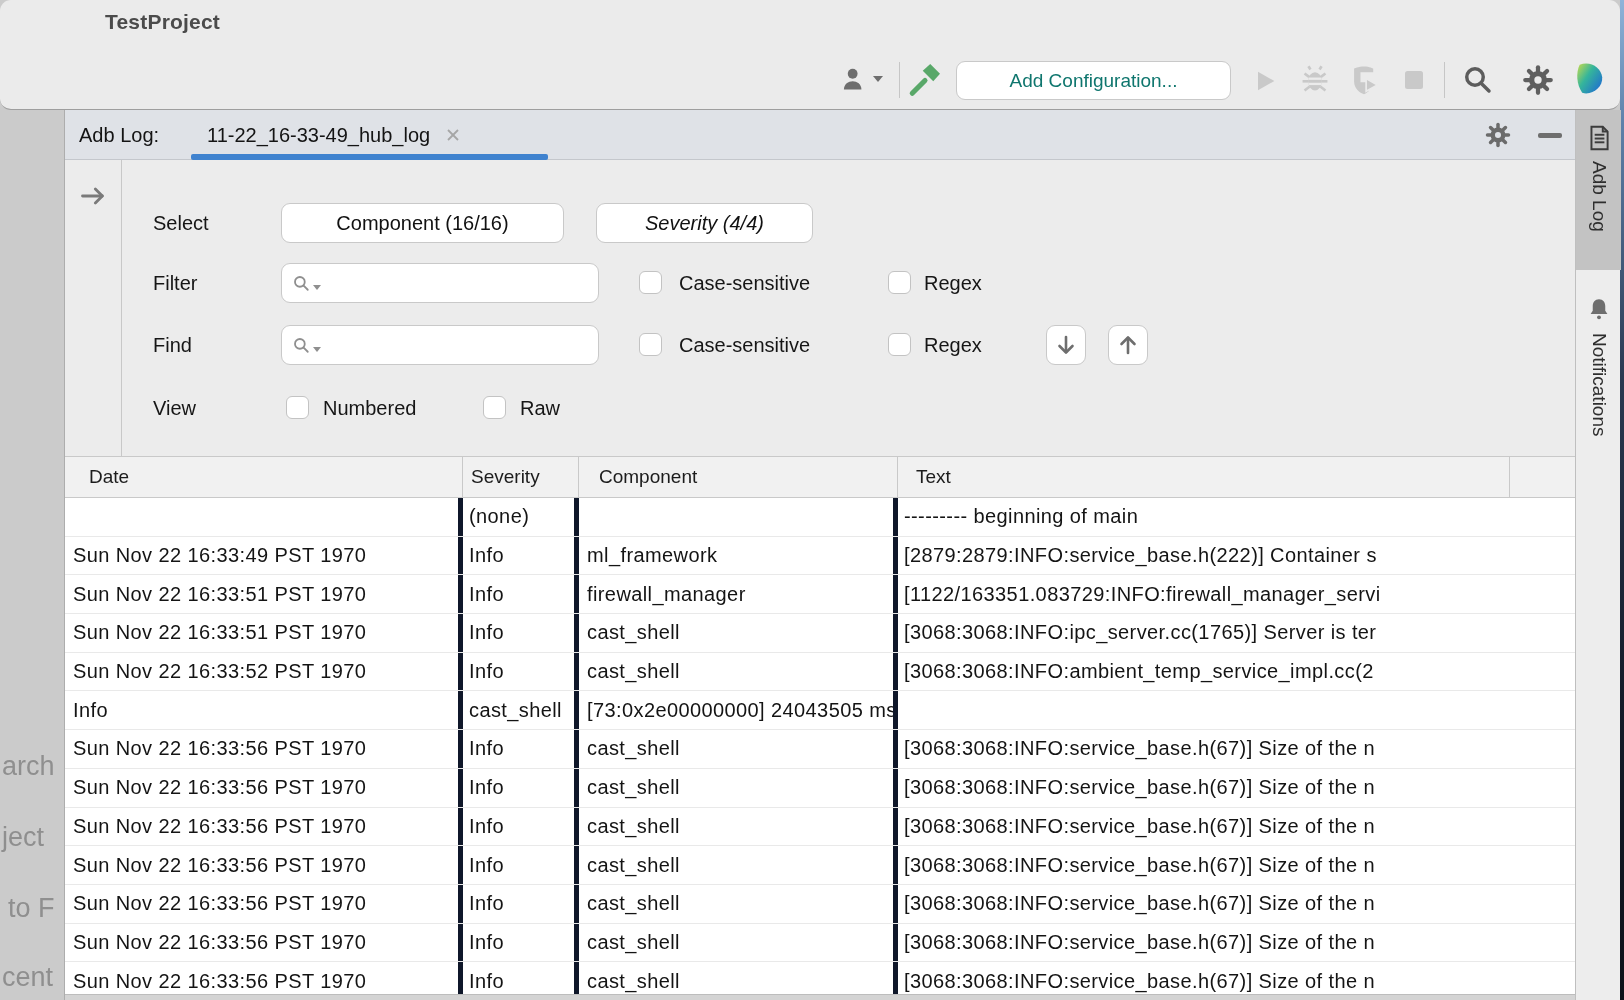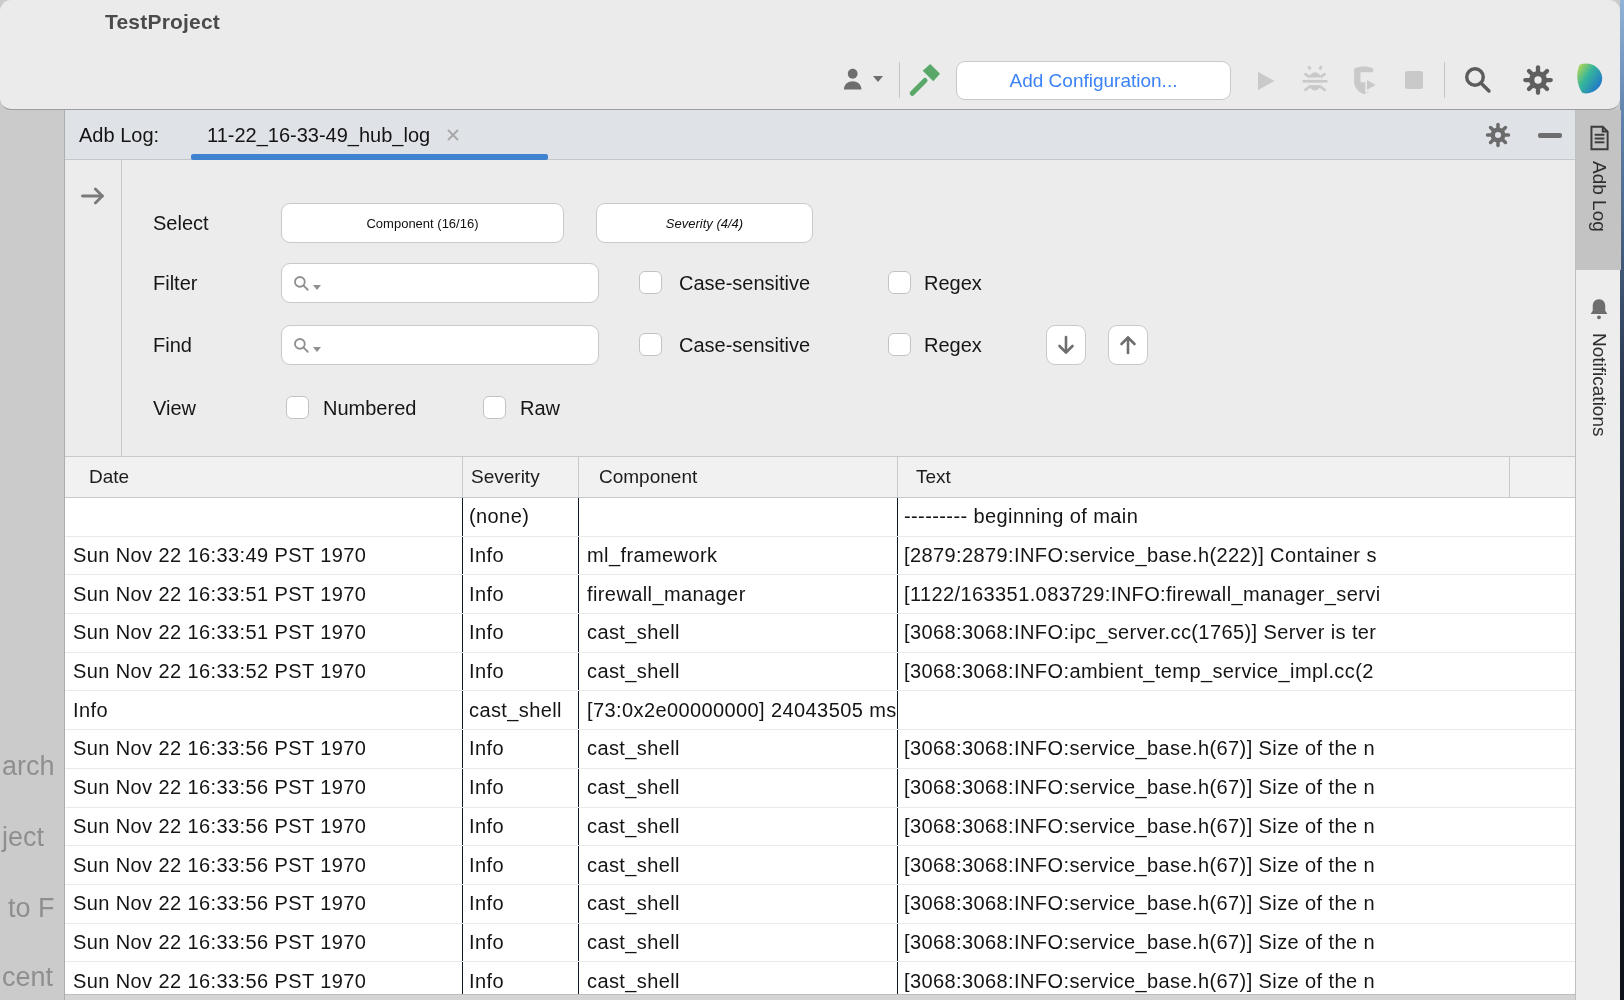--- a/index.html
+++ b/index.html
@@ -9,21 +9,21 @@
     background:linear-gradient(180deg,#8fb3d9 0%,#5f82ab 12%,#2a3850 38%,#141b29 70%,#0d1119 100%);
     position:relative; color:#1d1d1d;
   }
   .ide-window { position:absolute; left:0; top:0; width:1620px; height:1000px; background:#cbcbcb; }
 
   
   .titlebar { position:absolute; left:0; top:0; width:1620px; height:110px; background:#ebebeb; border-bottom:1px solid #9e9e9e;border-radius:11px; }
   .window-title { position:absolute; left:105px; top:10px; font-size:21px; font-weight:bold; color:#4b4b4b; letter-spacing:.2px; }
   .tb-item { position:absolute; display:flex; align-items:center; justify-content:center; }
   .tb-sep { position:absolute; top:62px; width:1px; height:36px; background:#c6c6c6; }
-  .add-config-btn { position:absolute; left:956px; top:61px; width:275px; height:39px; background:#ffffff; border:1px solid #c9c9c9; border-radius:9px; display:flex; align-items:center; justify-content:center; font-size:19px; color:#3b82f6; }
+  .add-config-btn { position:absolute; left:956px; top:61px; width:275px; height:39px; background:#ffffff; border:1px solid #c9c9c9; border-radius:9px; display:flex; align-items:center; justify-content:center; font-size:19px; color:#0f766e; }
   .caret-down { width:0; height:0; border-left:6px solid transparent; border-right:6px solid transparent; border-top:7px solid #6e6e6e; }
 
   
   .workbench { position:absolute; left:0; top:111px; width:1620px; height:889px; background:#cbcbcb; }
   .bg-fragment { position:absolute; font-size:27px; color:#8f8f8f; white-space:nowrap; }
 
   
   .tool-panel { position:absolute; left:64px; top:110px; width:1511px; height:890px; background:#0c4a6e; border-left:1px solid #adadad; overflow:hidden; }
 
   .panel-header { position:absolute; left:0; top:0; width:100%; height:50px; background:#dfe2e7; border-bottom:1px solid #c4c7cc; }
@@ -33,38 +33,38 @@
   .tab-close { margin-left:14px; width:18px; height:18px; display:flex; align-items:center; justify-content:center; }
   .tab-underline { position:absolute; left:0; bottom:0; width:357px; height:6px; border-radius:2px; }
   .panel-gear { position:absolute; left:1419px; top:11px; width:28px; height:28px; }
   .panel-minimize { position:absolute; left:1473px; top:23px; width:24px; height:5px; background:#6e6e6e; border-radius:2px; }
 
   
   .filter-area { position:absolute; left:0; top:50px; width:100%; height:296px; background:#ececec; }
   .filter-gutter-sep { position:absolute; left:56px; top:0; width:1px; height:296px; background:#c8c8c8; }
   .gutter-arrow { position:absolute; left:14px; top:22px; width:28px; height:28px; }
   .f-label { position:absolute; font-size:20px; color:#161616; height:40px; line-height:40px; }
-  .f-btn { position:absolute; height:40px; background:#fff; border:1px solid #c9c9c9; border-radius:9px; display:flex; align-items:center; justify-content:center; font-size:13px; color:#111; }
+  .f-btn { position:absolute; height:40px; background:#fff; border:1px solid #c9c9c9; border-radius:9px; display:flex; align-items:center; justify-content:center; font-size:20px; color:#111; }
   .f-input { position:absolute; width:318px; height:40px; background:#fff; border:1.5px solid #c9c9c9; border-radius:9px; display:flex; align-items:center; padding-left:10px; }
   .checkbox { position:absolute; width:23px; height:23px; background:#fff; border:1.5px solid #c3c3c3; border-radius:6px; }
   .cb-label { position:absolute; font-size:20px; color:#161616; height:40px; line-height:40px; }
   .nav-btn { position:absolute; width:40px; height:40px; background:#fff; border:1px solid #c9c9c9; border-radius:9px; display:flex; align-items:center; justify-content:center; }
 
   
   .log-table { position:absolute; left:0; top:346px; width:100%; height:544px; background:#fff; }
   .thead { display:grid; grid-template-columns:398px 116px 319px 612px 1fr; height:42px; background:#f1f1f1; border-top:1px solid #c9c9c9; border-bottom:1px solid #c9c9c9; }
   .thcell { display:flex; align-items:center; font-size:19px; color:#1c1c1c; border-right:1px solid #c9c9c9; overflow:hidden; white-space:nowrap; }
   .thcell:nth-child(1){ padding-left:24px; }
   .thcell:nth-child(2){ padding-left:8px; }
   .thcell:nth-child(3){ padding-left:20px; }
   .thcell:nth-child(4){ padding-left:18px; }
   .thcell:last-child { border-right:none; }
   .tbody { position:absolute; left:0; top:42px; width:100%; bottom:0; overflow:hidden; background:#fff; }
   .trow { display:grid; grid-template-columns:398px 116px 319px 1fr; height:38.7px; border-bottom:1px solid #e9e9e9; background:#fff; }
-  .tcell { display:flex; align-items:center; font-size:20px; letter-spacing:.4px; color:#141414; white-space:nowrap; overflow:hidden; border-right:1px solid #0f172a; }
+  .tcell { display:flex; align-items:center; font-size:20px; letter-spacing:.4px; color:#141414; white-space:nowrap; overflow:hidden; border-right:5px solid #0f172a; }
   .tcell:nth-child(1){ padding-left:8px; }
   .tcell:nth-child(2){ padding-left:6px; }
   .tcell:nth-child(3){ padding-left:8px; }
   .tcell:nth-child(4){ padding-left:6px; border-right:none; }
   .bottom-strip { position:absolute; left:0; bottom:0; width:100%; height:6px; background:#d4d4d4; border-top:1px solid #bdbdbd; }
 
   
   .side-strip { position:absolute; left:1575px; top:110px; width:45px; height:890px; background:#ededed; border-left:1px solid #bfbfbf; }
   .vtab { position:absolute; left:0; width:45px; display:flex; flex-direction:column; align-items:center; }
   .vtab .vlabel { writing-mode:vertical-rl; text-orientation:mixed; font-size:19px; color:#2e2e2e; margin-top:9px; white-space:nowrap; }

